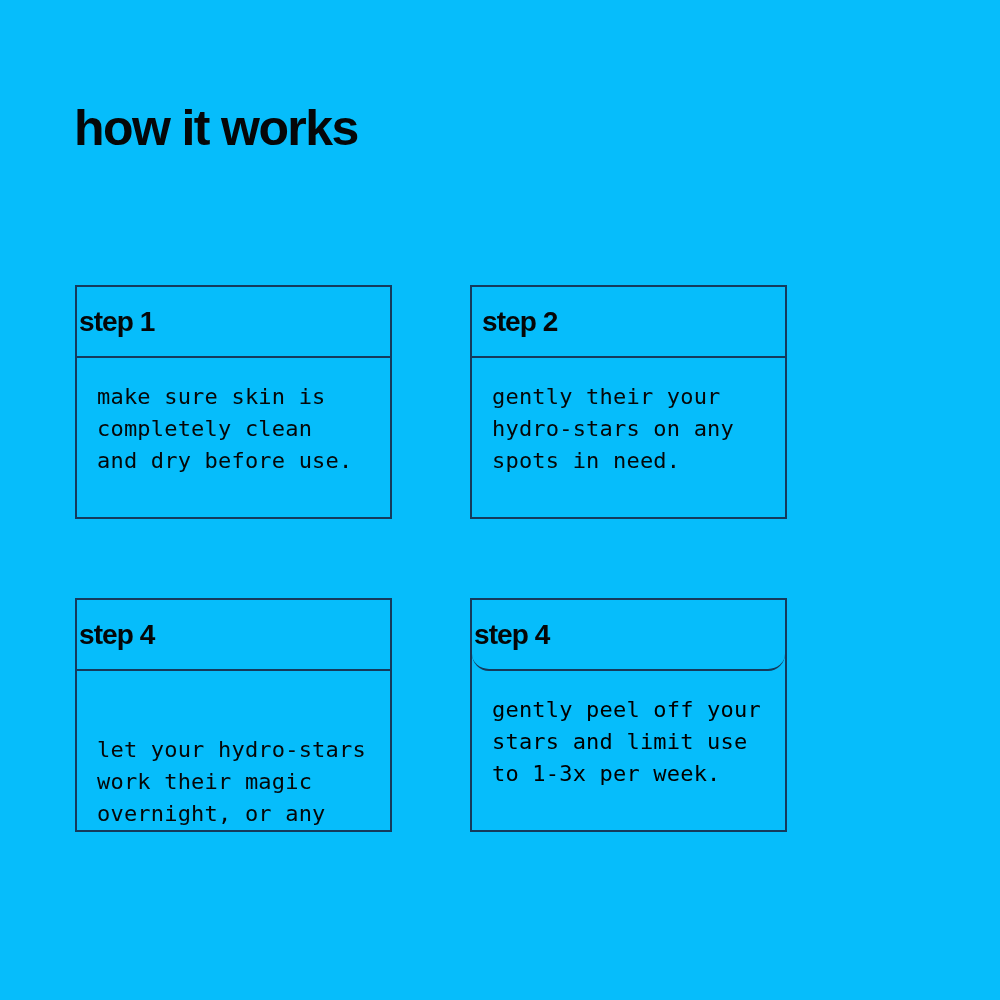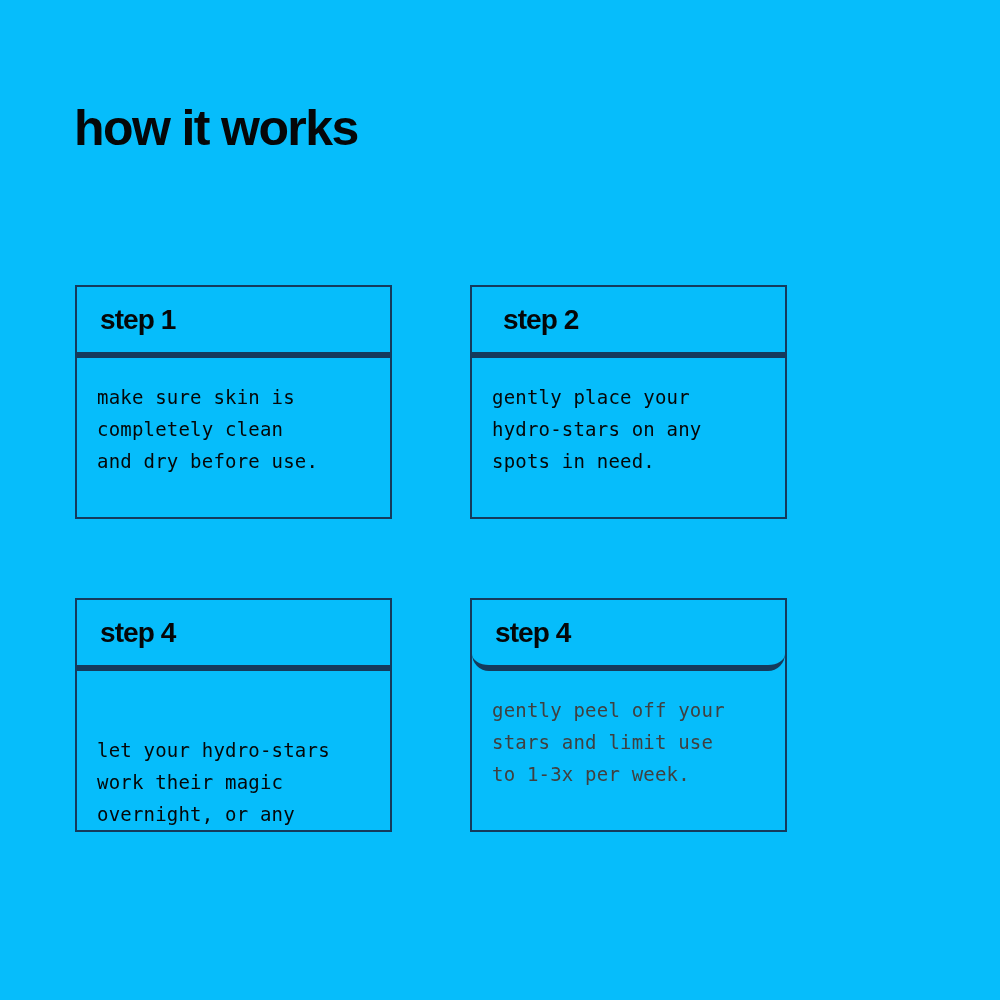--- a/index.html
+++ b/index.html
@@ -55,43 +55,43 @@
     border: 2px solid #153a5c;
     background: transparent;
     display: flex;
     flex-direction: column;
     overflow: hidden;
   }
 
   .step-card-header {
     height: 71px;
     flex: 0 0 71px;
-    border-bottom: 6px solid #000000;
+    border-bottom: 2px solid #000000;
     display: flex;
     align-items: center;
-    padding: 0 0 0 23px;
+    padding: 0 0 0 2px;
   }
 
   .step-card-title {
     font-size: 28px;
     font-weight: 700;
     letter-spacing: -0.9px;
     color: #050708;
     line-height: 30px;
     white-space: nowrap;
   }
 
   .step-card-body {
     flex: 1 1 auto;
     padding: 23px 14px 0 20px;
   }
 
   .step-card-text {
     font-family: "DejaVu Sans Mono", "Liberation Mono", monospace;
-    font-size: 19px;
+    font-size: 22px;
     line-height: 32px;
     letter-spacing: 0.2px;
     color: #050708;
     white-space: pre-line;
   }
 </style>
 </head>
 <body style="background: rgb(6, 189, 251);">
 
 <div class="page">
@@ -109,21 +109,21 @@
 completely clean
 and dry before use.</p>
       </div>
     </div>
 
     <div class="step-card" style="border-color: rgb(21, 58, 92);">
       <div class="step-card-header" style="border-bottom-color: rgb(21, 58, 92);">
         <span class="step-card-title" style="color: rgb(5, 7, 8); margin-left: 8px;">step 2</span>
       </div>
       <div class="step-card-body">
-        <p class="step-card-text" style="color: rgb(5, 7, 8);">gently place your
+        <p class="step-card-text" style="color: rgb(5, 7, 8);">gently their your
 hydro-stars on any
 spots in need.</p>
       </div>
     </div>
 
     <div class="step-card" style="border-color: rgb(21, 58, 92);">
       <div class="step-card-header" style="border-bottom-color: rgb(21, 58, 92);">
         <span class="step-card-title" style="color: rgb(5, 7, 8);">step 4</span>
       </div>
       <div class="step-card-body">
@@ -132,20 +132,20 @@
 overnight, or any
 time for 6+ hours.</p>
       </div>
     </div>
 
     <div class="step-card" style="border-color: rgb(21, 58, 92);">
       <div class="step-card-header" style="border-bottom-color: rgb(21, 58, 92); border-radius: 17px;">
         <span class="step-card-title" style="color: rgb(5, 7, 8);">step 4</span>
       </div>
       <div class="step-card-body">
-        <p class="step-card-text" style="color: #404040;">gently peel off your
+        <p class="step-card-text" style="color: #000000;">gently peel off your
 stars and limit use
 to 1-3x per week.</p>
       </div>
     </div>
 
   </div>
 </div>
 
 </body></html>

